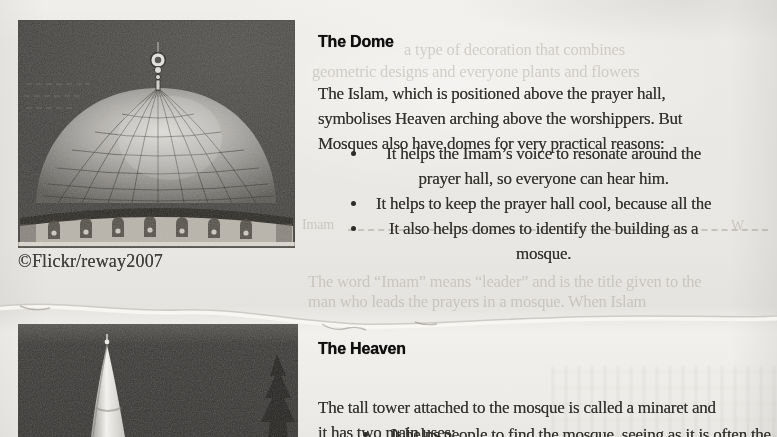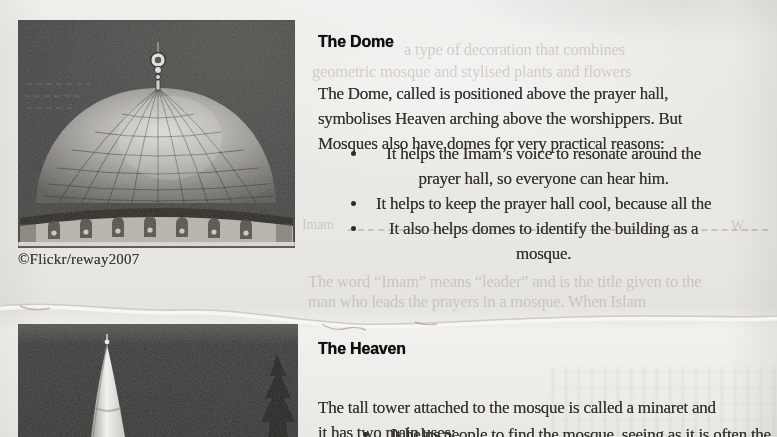--- a/index.html
+++ b/index.html
@@ -12,21 +12,21 @@
       linear-gradient(90deg, rgba(0,0,0,.035) 0, transparent 6%, transparent 94%, rgba(0,0,0,.05) 100%),
       linear-gradient(180deg,#f0efec 0%,#eceae6 10%,#e9e7e3 56%,#e5e3df 70%,#f1f0ed 76%,#edecE8 90%,#e9e8e4 100%);
   }
   
   .photo{position:absolute;margin:0;padding:0;filter:blur(.3px) contrast(1.03);}
   .photo-dome{left:18px;top:20px;width:277px;height:228px;}
   .photo-minaret{left:18px;top:324px;width:280px;height:113px;}
   .photo svg{display:block;}
   .caption{
     position:absolute;left:18px;top:251px;
-    font-size:15px;letter-spacing:.2px;color:#3f3d3a;
+    font-size:18px;letter-spacing:.2px;color:#3f3d3a;
     text-shadow:0 0 .4px rgba(63,61,58,.8);
   }
   
   .col{position:absolute;left:318px;width:470px;color:#33312d;}
   .h{
     position:absolute;left:0;
     font-family:"Liberation Sans", sans-serif;font-weight:700;
     font-size:16px;letter-spacing:-.2px;color:#0e0e0e;
     text-shadow:0 0 .7px rgba(0,0,0,.85);white-space:nowrap;
   }
@@ -50,21 +50,21 @@
       repeating-linear-gradient(90deg, rgba(118,112,102,.16) 0 2px, transparent 2px 13px),
       repeating-linear-gradient(0deg, rgba(118,112,102,.07) 0 2px, transparent 2px 16px);}
   .crease{position:absolute;left:0;top:296px;width:777px;height:48px;pointer-events:none;}
 </style>
 </head>
 <body>
 
 <div class="page">
 
   <div class="ghost" style="left:404px;top:40px;">a type of decoration that combines</div>
-  <div class="ghost" style="left:312px;top:62px;">geometric mosque and stylised plants and flowers</div>
+  <div class="ghost" style="left:312px;top:62px;">geometric designs and everyone plants and flowers</div>
   <div class="ghost ghost-small" style="left:302px;top:217px;">Imam</div>
   <div class="ghost-dash"></div>
   <div class="ghost ghost-small" style="left:731px;top:218px;">W</div>
   <div class="ghost" style="left:308px;top:272px;">The word “Imam” means “leader” and is the title given to the</div>
   <div class="ghost" style="left:308px;top:292px;">man who leads the prayers in a mosque. When Islam</div>
   <div class="ghost-stripes"></div>
 
   <figure class="photo photo-dome">
     <svg width="277" height="228" viewBox="0 0 277 228" xmlns="http://www.w3.org/2000/svg">
       <defs>
@@ -187,21 +187,21 @@
 
   <svg class="crease" viewBox="0 0 777 48" xmlns="http://www.w3.org/2000/svg">
     <path d="M0 12 C 60 6, 120 18, 180 16 S 300 28, 360 30 S 520 22, 640 22 S 740 24, 777 22" fill="none" stroke="#f8f7f4" stroke-width="5" opacity=".9"></path>
     <path d="M0 10 C 60 4, 120 16, 180 14 S 300 26, 360 28 S 520 20, 640 20 S 740 22, 777 20" fill="none" stroke="#c4c1bb" stroke-width="1.6" opacity=".8"></path>
     <path d="M20 10 q 14 6 30 2 M322 28 q 12 8 26 4 q 10 -2 18 2 M415 26 q 10 4 22 2" fill="none" stroke="#8f8b84" stroke-width="1.4" opacity=".55"></path>
   </svg>
 
   <section class="col" style="top:0;height:320px;">
     <h2 class="h" style="top:20px;">The Dome</h2>
     <p class="para" style="top:64px;">
-      <span>The Dome, called is positioned above the prayer hall,</span><br>
+      <span>The Islam, which is positioned above the prayer hall,</span><br>
       <span>symbolises Heaven arching above the worshippers. But</span><br>
       <span>Mosques also have domes for very practical reasons:</span>
     </p>
     <ul class="blist" style="top:141px;text-align:center;">
       <li>
         <span>It helps the Imam’s voice to resonate around the</span><br>
         <span>prayer hall, so everyone can hear him.</span>
       </li>
       <li>
         <span>It helps to keep the prayer hall cool, because all the</span><br>

